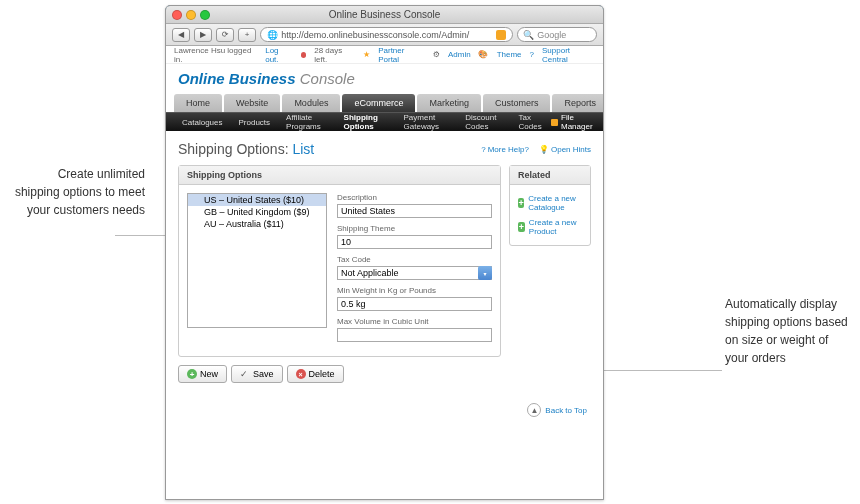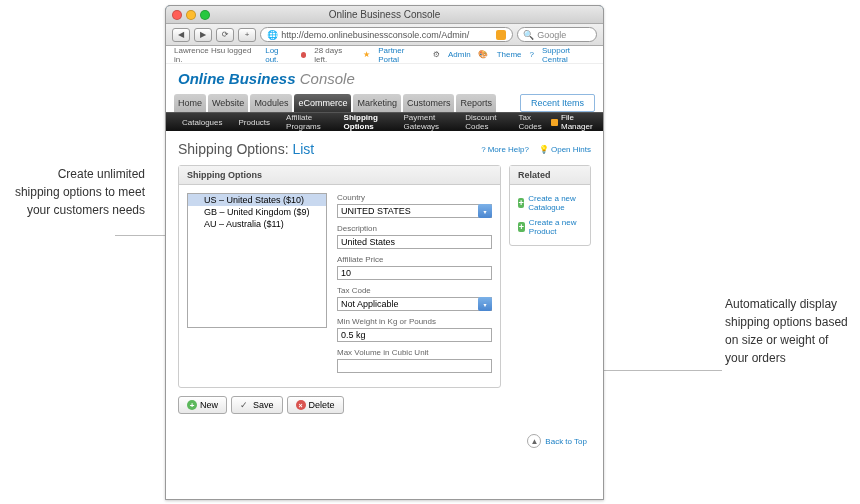--- a/index.html
+++ b/index.html
@@ -29,21 +29,21 @@
 .topbar { height: 18px; background: #fff; display: flex; justify-content: flex-end; align-items: center; gap: 8px; padding: 0 8px; font-size: 8px; color: #666; border-bottom: 1px solid #eee; }
 .topbar a { color: #1a7fc4; text-decoration: none; cursor: pointer; }
 .topbar .dot { width: 6px; height: 6px; border-radius: 50%; display: inline-block; }
 .sep-dot { color: #F9A825; }
 
 .logo-area { padding: 6px 12px 4px; }
 .logo { font-size: 15px; font-weight: bold; font-style: italic; }
 .logo-blue { color: #0b72b5; } .logo-gray { color: #888; font-style: italic; font-weight: normal; }
 
 .nav-tabs { display: flex; align-items: flex-end; height: 22px; padding: 0 8px; border-bottom: 1px solid #555; }
-.nav-tab { background: linear-gradient(#cfcfcf,#b8b8b8); color: #333; padding: 4px 4px; font-size: 9px; border-radius: 3px 3px 0 0; margin-right: 2px; cursor: pointer; }
+.nav-tab { background: linear-gradient(#cfcfcf,#b8b8b8); color: #333; padding: 4px 12px; font-size: 9px; border-radius: 3px 3px 0 0; margin-right: 2px; cursor: pointer; }
 .nav-tab.active { background: linear-gradient(#666,#333); color: #fff; }
 .recent-items { margin-left: auto; background: #fff; border: 1px solid #8fb8e0; color: #1a7fc4; padding: 3px 10px; font-size: 9px; border-radius: 2px; cursor: pointer; }
 
 .subnav { background: linear-gradient(#3a3a3a,#111); height: 18px; display: flex; align-items: center; padding: 0 8px; gap: 0; }
 .subnav a { color: #ddd; font-size: 8px; padding: 0 8px; cursor: pointer; }
 .subnav a.active { color: #fff; font-weight: bold; }
 .file-mgr { margin-left: auto; color: #fff; font-size: 8px; display: flex; align-items: center; gap: 3px; cursor: pointer; }
 .fm-icon { width: 9px; height: 7px; background: #f5a623; border-radius: 1px; }
 
 .page-body { padding: 10px 12px; }
@@ -189,32 +189,25 @@
           <div class="panel">
             <div class="panel-head">Shipping Options</div>
             <div class="panel-body">
               <div class="listbox">
                 <div class="list-item selected">US – United States ($10)</div>
                 <div class="list-item">GB – United Kingdom ($9)</div>
                 <div class="list-item">AU – Australia ($11)</div>
               </div>
               <div class="form-col">
                 <div class="form-field">
-                  <label>Country</label>
-                  <div class="select-wrap">
-                    <input readonly="" value="UNITED STATES" style="">
-                    <div class="select-caret">▾</div>
-                  </div>
-                </div>
-                <div class="form-field">
                   <label>Description</label>
                   <input value="United States" style="">
                 </div>
                 <div class="form-field">
-                  <label>Affiliate Price</label>
+                  <label>Shipping Theme</label>
                   <input value="10" style="">
                 </div>
                 <div class="form-field">
                   <label>Tax Code</label>
                   <div class="select-wrap">
                     <input readonly="" value="Not Applicable" style="">
                     <div class="select-caret">▾</div>
                   </div>
                 </div>
                 <div class="form-field">

